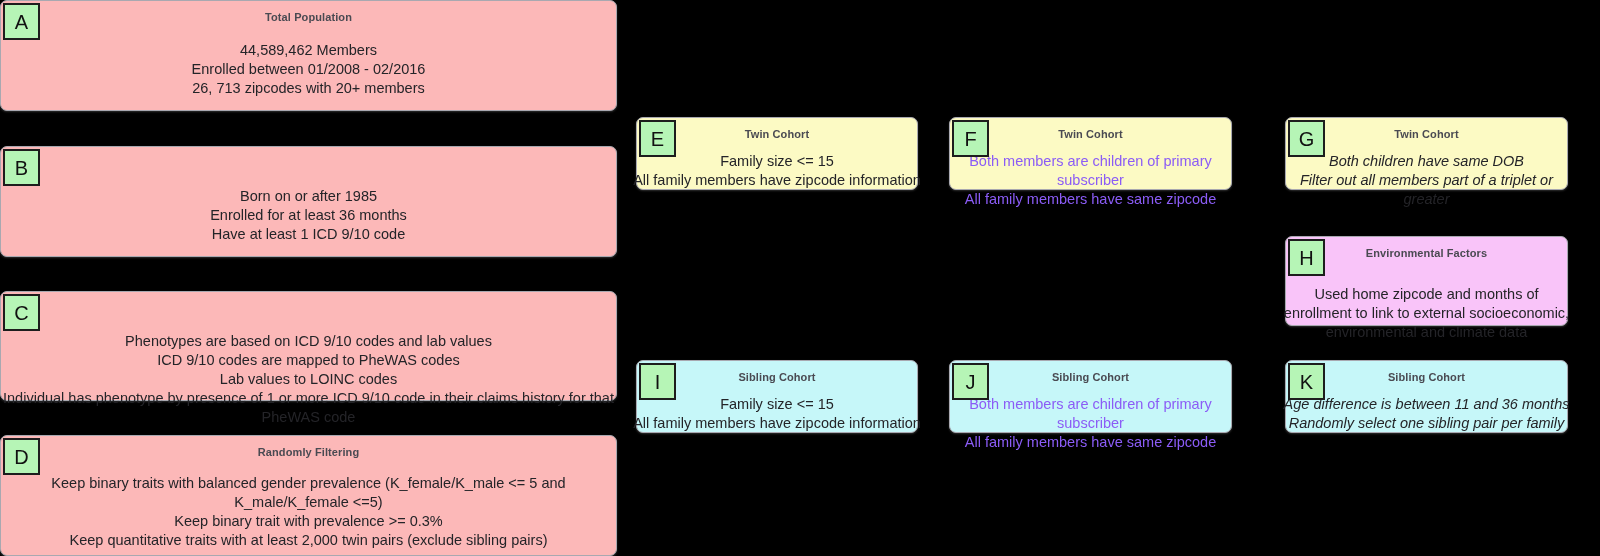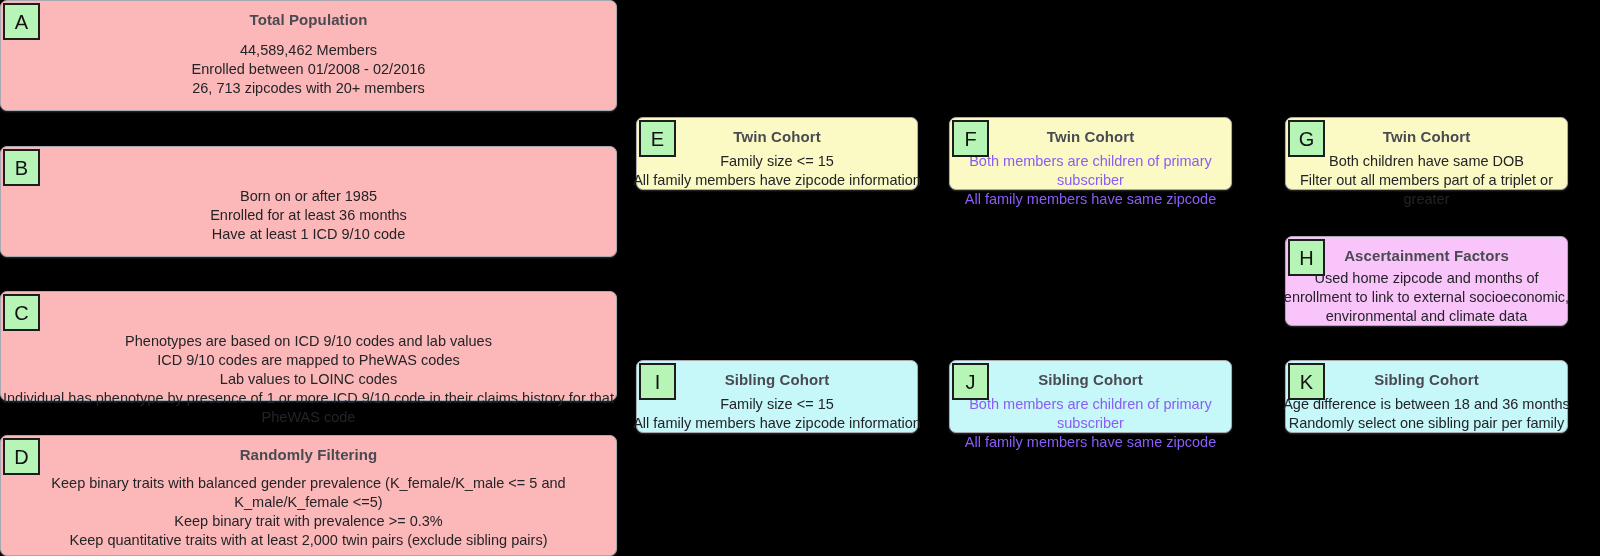--- a/index.html
+++ b/index.html
@@ -49,21 +49,21 @@
     font-family: "Liberation Sans", sans-serif;
     z-index: 3;
   }
 
   .panel-title {
     position: absolute;
     left: 0;
     right: 0;
     top: 10px;
     text-align: center;
-    font-size: 15px;
+    font-size: 11px;
     font-weight: bold;
     color: #4a4a52;
     letter-spacing: 0.1px;
     z-index: 2;
   }
 
   .panel-body {
     position: absolute;
     left: -6px;
     right: -6px;
@@ -97,27 +97,27 @@
   #panel-a .panel-body { top: 40px; }
   #panel-b .panel-body { top: 40px; }
   #panel-c .panel-body { top: 40px; }
   #panel-d .panel-body { top: 38px; }
   #panel-e .panel-body,
   #panel-f .panel-body,
   #panel-g .panel-body,
   #panel-i .panel-body,
   #panel-j .panel-body,
   #panel-k .panel-body { top: 34px; }
-  #panel-h .panel-body { top: 32px; }
+  #panel-h .panel-body { top: 48px; }
 
   
   #panel-f .panel-body,
   #panel-j .panel-body { left: -14px; right: -14px; }
   #panel-g .panel-body,
-  #panel-k .panel-body { left: -8px;  right: -8px; }
+  #panel-k .panel-body { left: -8px;  right: -8px; font-style: italic; }
   #panel-c .panel-body { left: -2px;  right: -2px; }
 </style>
 </head>
 <body>
 
 <div class="panel pink" id="panel-a">
   <div class="badge">A</div>
   <div class="panel-title">Total Population</div>
   <div class="panel-body">44,589,462 Members
 Enrolled between 01/2008 - 02/2016
@@ -163,36 +163,36 @@
 
 <div class="panel yellow" id="panel-g">
   <div class="badge">G</div>
   <div class="panel-title">Twin Cohort</div>
   <div class="panel-body">Both children have same DOB
 Filter out all members part of a triplet or greater</div>
 </div>
 
 <div class="panel violet" id="panel-h">
   <div class="badge">H</div>
-  <div class="panel-title">Ascertainment Factors</div>
+  <div class="panel-title">Environmental Factors</div>
   <div class="panel-body">Used home zipcode and months of enrollment to link to external socioeconomic, environmental and climate data</div>
 </div>
 
 <div class="panel cyan" id="panel-i">
   <div class="badge">I</div>
   <div class="panel-title">Sibling Cohort</div>
   <div class="panel-body">Family size &lt;= 15
 All family members have zipcode information</div>
 </div>
 
 <div class="panel cyan" id="panel-j">
   <div class="badge">J</div>
   <div class="panel-title">Sibling Cohort</div>
   <div class="panel-body muted">Both members are children of primary subscriber
 All family members have same zipcode</div>
 </div>
 
 <div class="panel cyan" id="panel-k">
   <div class="badge">K</div>
   <div class="panel-title">Sibling Cohort</div>
-  <div class="panel-body">Age difference is between 18 and 36 months
+  <div class="panel-body">Age difference is between 11 and 36 months
 Randomly select one sibling pair per family</div>
 </div>
 
 </body></html>

